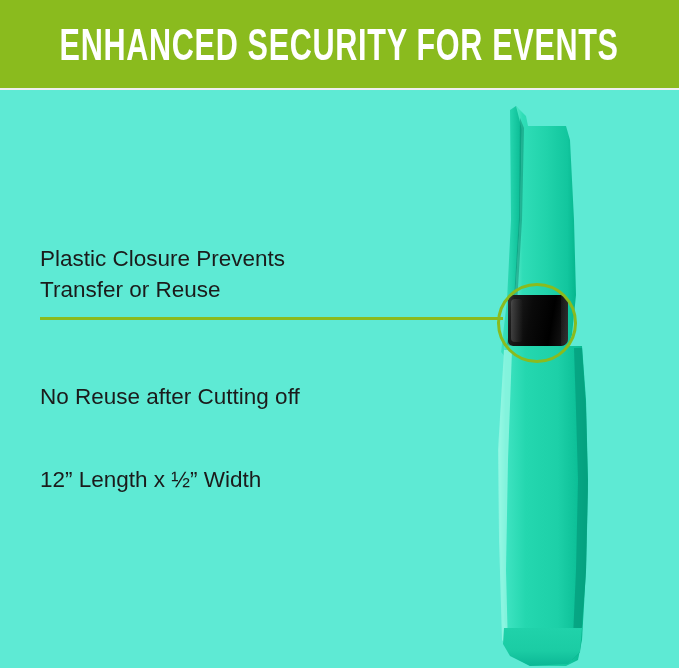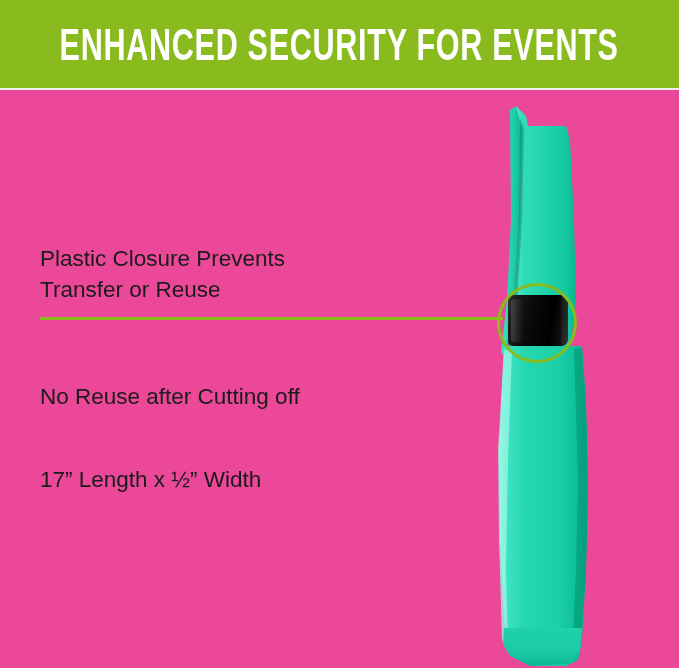--- a/index.html
+++ b/index.html
@@ -7,21 +7,21 @@
     padding: 0;
     background: #ffffff;
   }
   body {
     font-family: "Liberation Sans", sans-serif;
   }
   #canvas {
     position: relative;
     width: 679px;
     height: 668px;
-    background: #ec4899;
+    background: #5eead4;
     overflow: hidden;
   }
 
   
   .banner {
     position: absolute;
     left: 0;
     top: 0;
     width: 679px;
     height: 88px;
@@ -200,16 +200,16 @@
     <div class="clasp-sheen"></div>
     <div class="clasp-edge"></div>
   </div>
 
   <div class="highlight-circle"></div>
 
   <div class="text-col">
     <div class="callout callout-2">No Reuse after Cutting off</div>
     <div class="callout callout-1">Plastic Closure Prevents
 Transfer or Reuse</div>
-    <div class="callout callout-3">17” Length x ½”  Width</div>
+    <div class="callout callout-3">12” Length x ½”  Width</div>
   </div>
 
 </div>
 
 </body></html>

